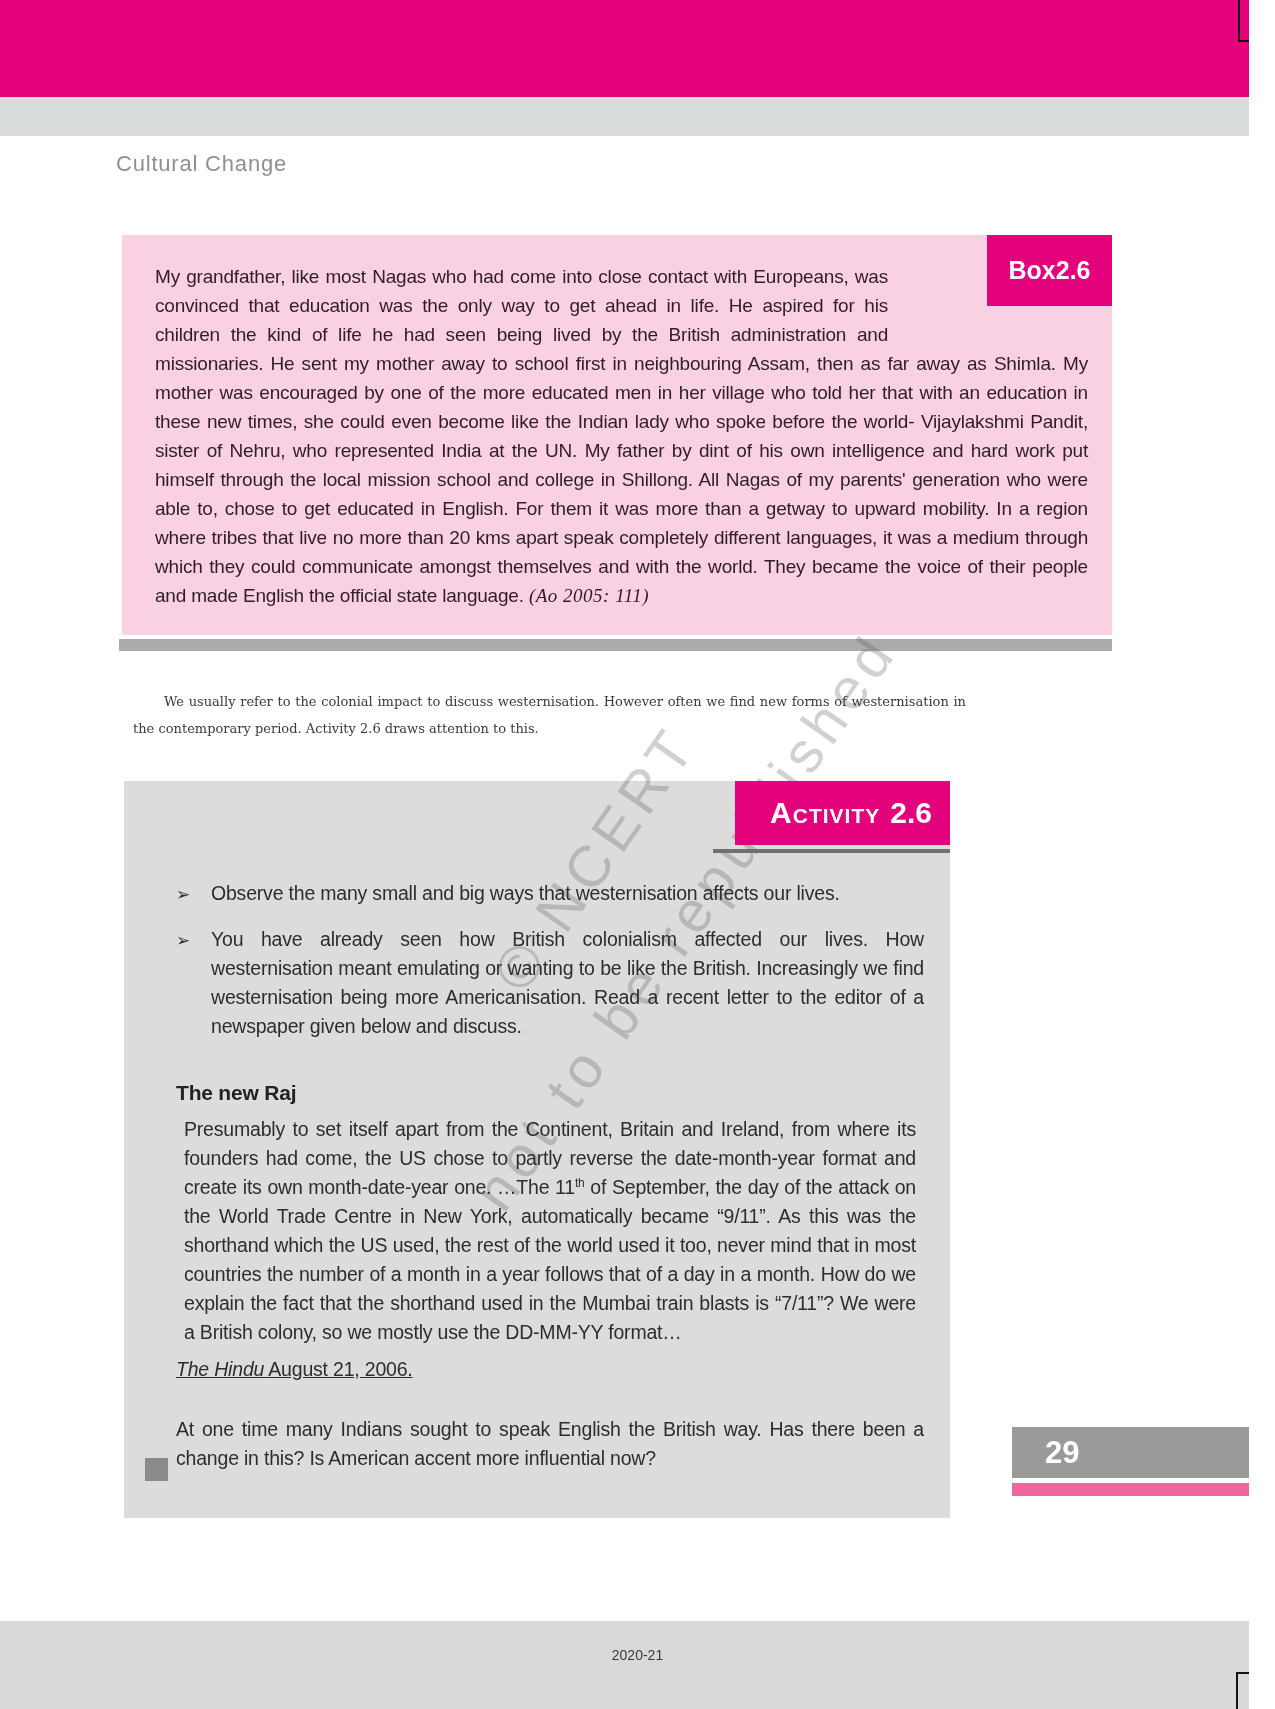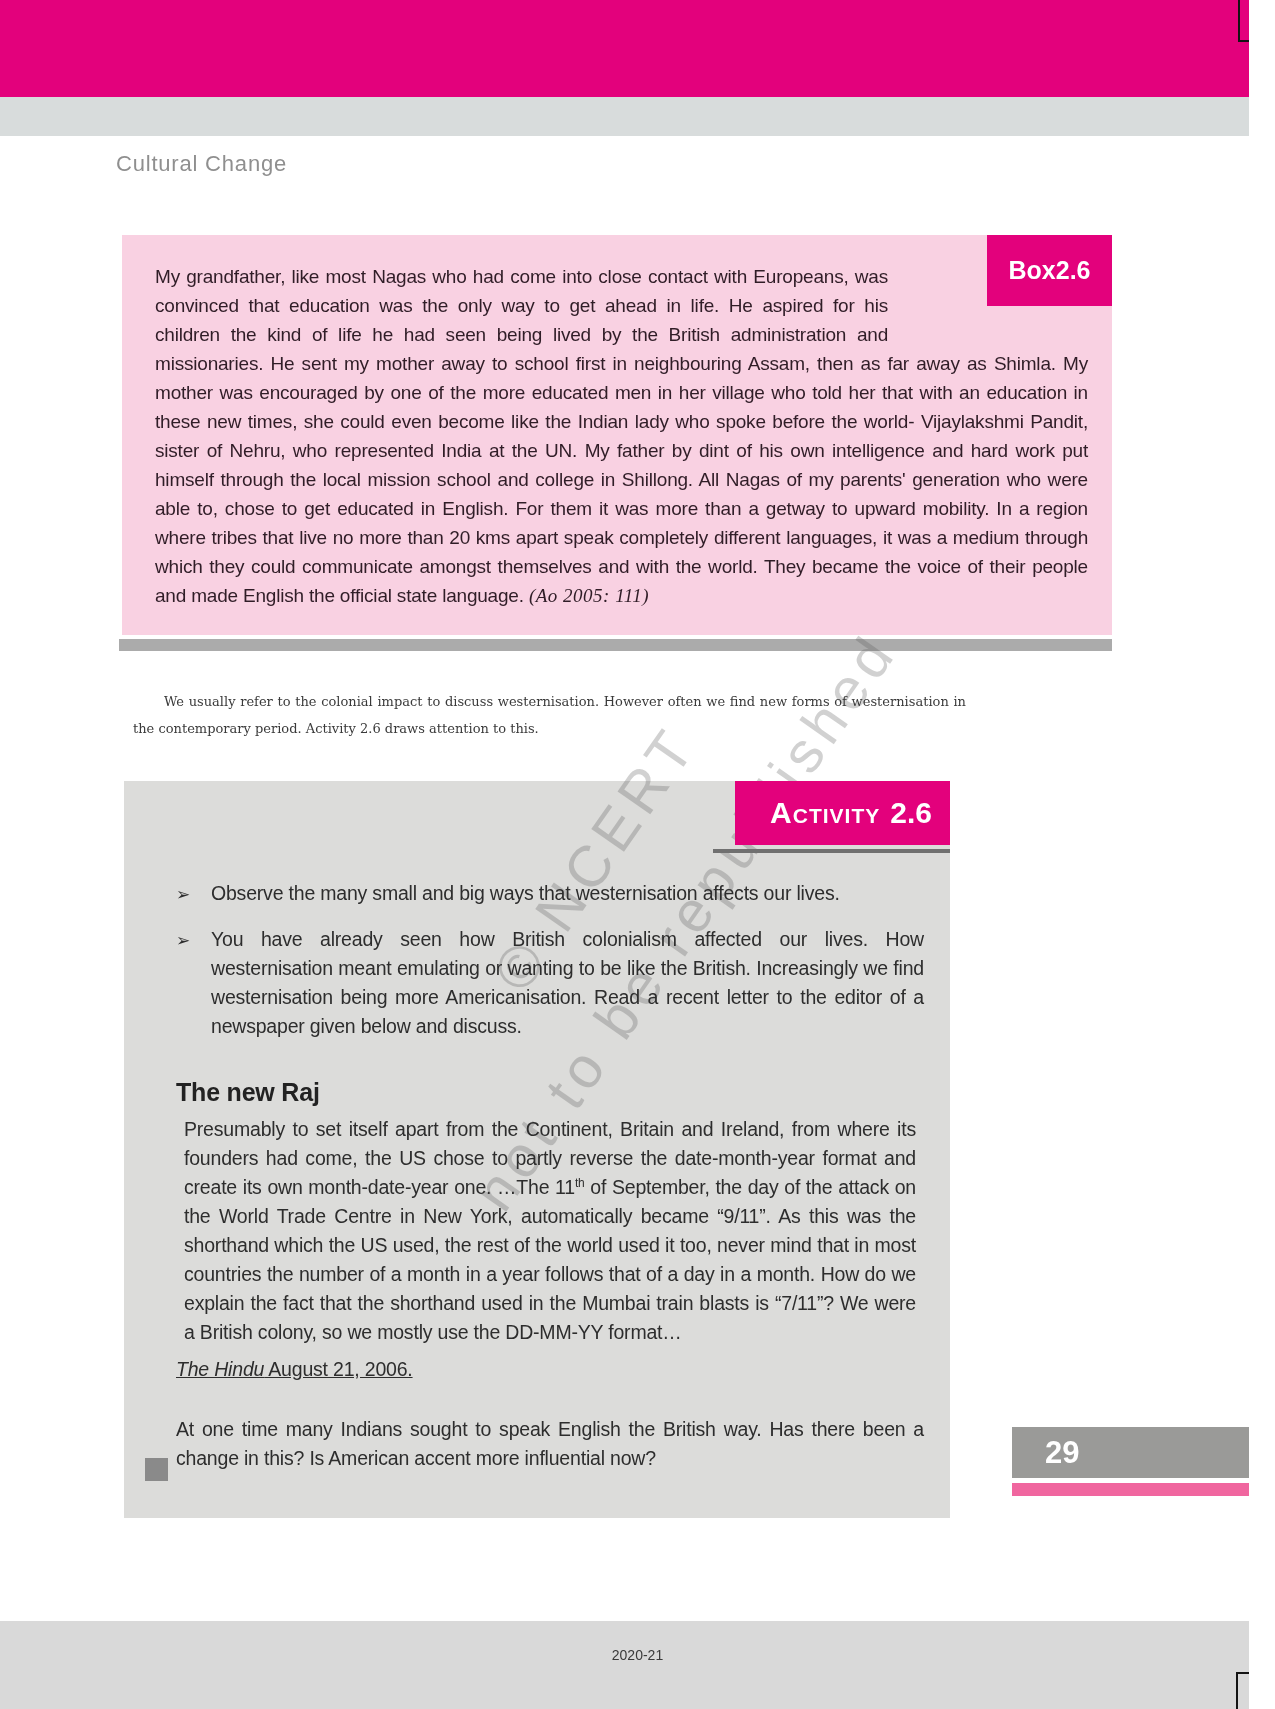--- a/index.html
+++ b/index.html
@@ -65,21 +65,21 @@
   .act-label .sc  { font-variant:small-caps; font-size:30px; font-weight:bold; letter-spacing:1px; }
   .act-label .num { font-size:30px; font-weight:bold; margin-left:10px; }
   .act-underline { position:absolute; left:589px; top:68px; width:237px; height:4px; background:#707070; z-index:3; }
   .act-content {
     position:relative; z-index:3; padding:98px 26px 0 52px; box-sizing:border-box;
     font-size:19.5px; line-height:29px; color:#2d2d2d; letter-spacing:-0.2px;
   }
   .bullet-row { display:flex; margin-bottom:16px; }
   .bullet-glyph { flex:0 0 35px; width:35px; font-size:17px; color:#2d2d2d; padding-top:1px; }
   .bullet-text { margin:0; flex:1; text-align:justify; }
-  .raj-head { margin:37px 0 4px 0; font-size:25px; font-weight:bold; color:#222222; }
+  .raj-head { margin:37px 0 4px 0; font-size:21px; font-weight:bold; color:#222222; }
   .raj-para { margin:8px; text-align:justify; }
   .raj-para sup { font-size:12px; line-height:0; vertical-align:super; }
   .source-line { margin:0;text-decoration:underline; }
   .source-line i { font-style:italic; }
   .closing { margin:31px 0 0 0; text-align:justify; }
   .gray-square { position:absolute; left:21px; top:677px; width:23px; height:23px; background:#8a8a8a; z-index:3; }
 
   
   .watermark {
     position:absolute; left:240px; top:530px; width:800px; height:720px;

